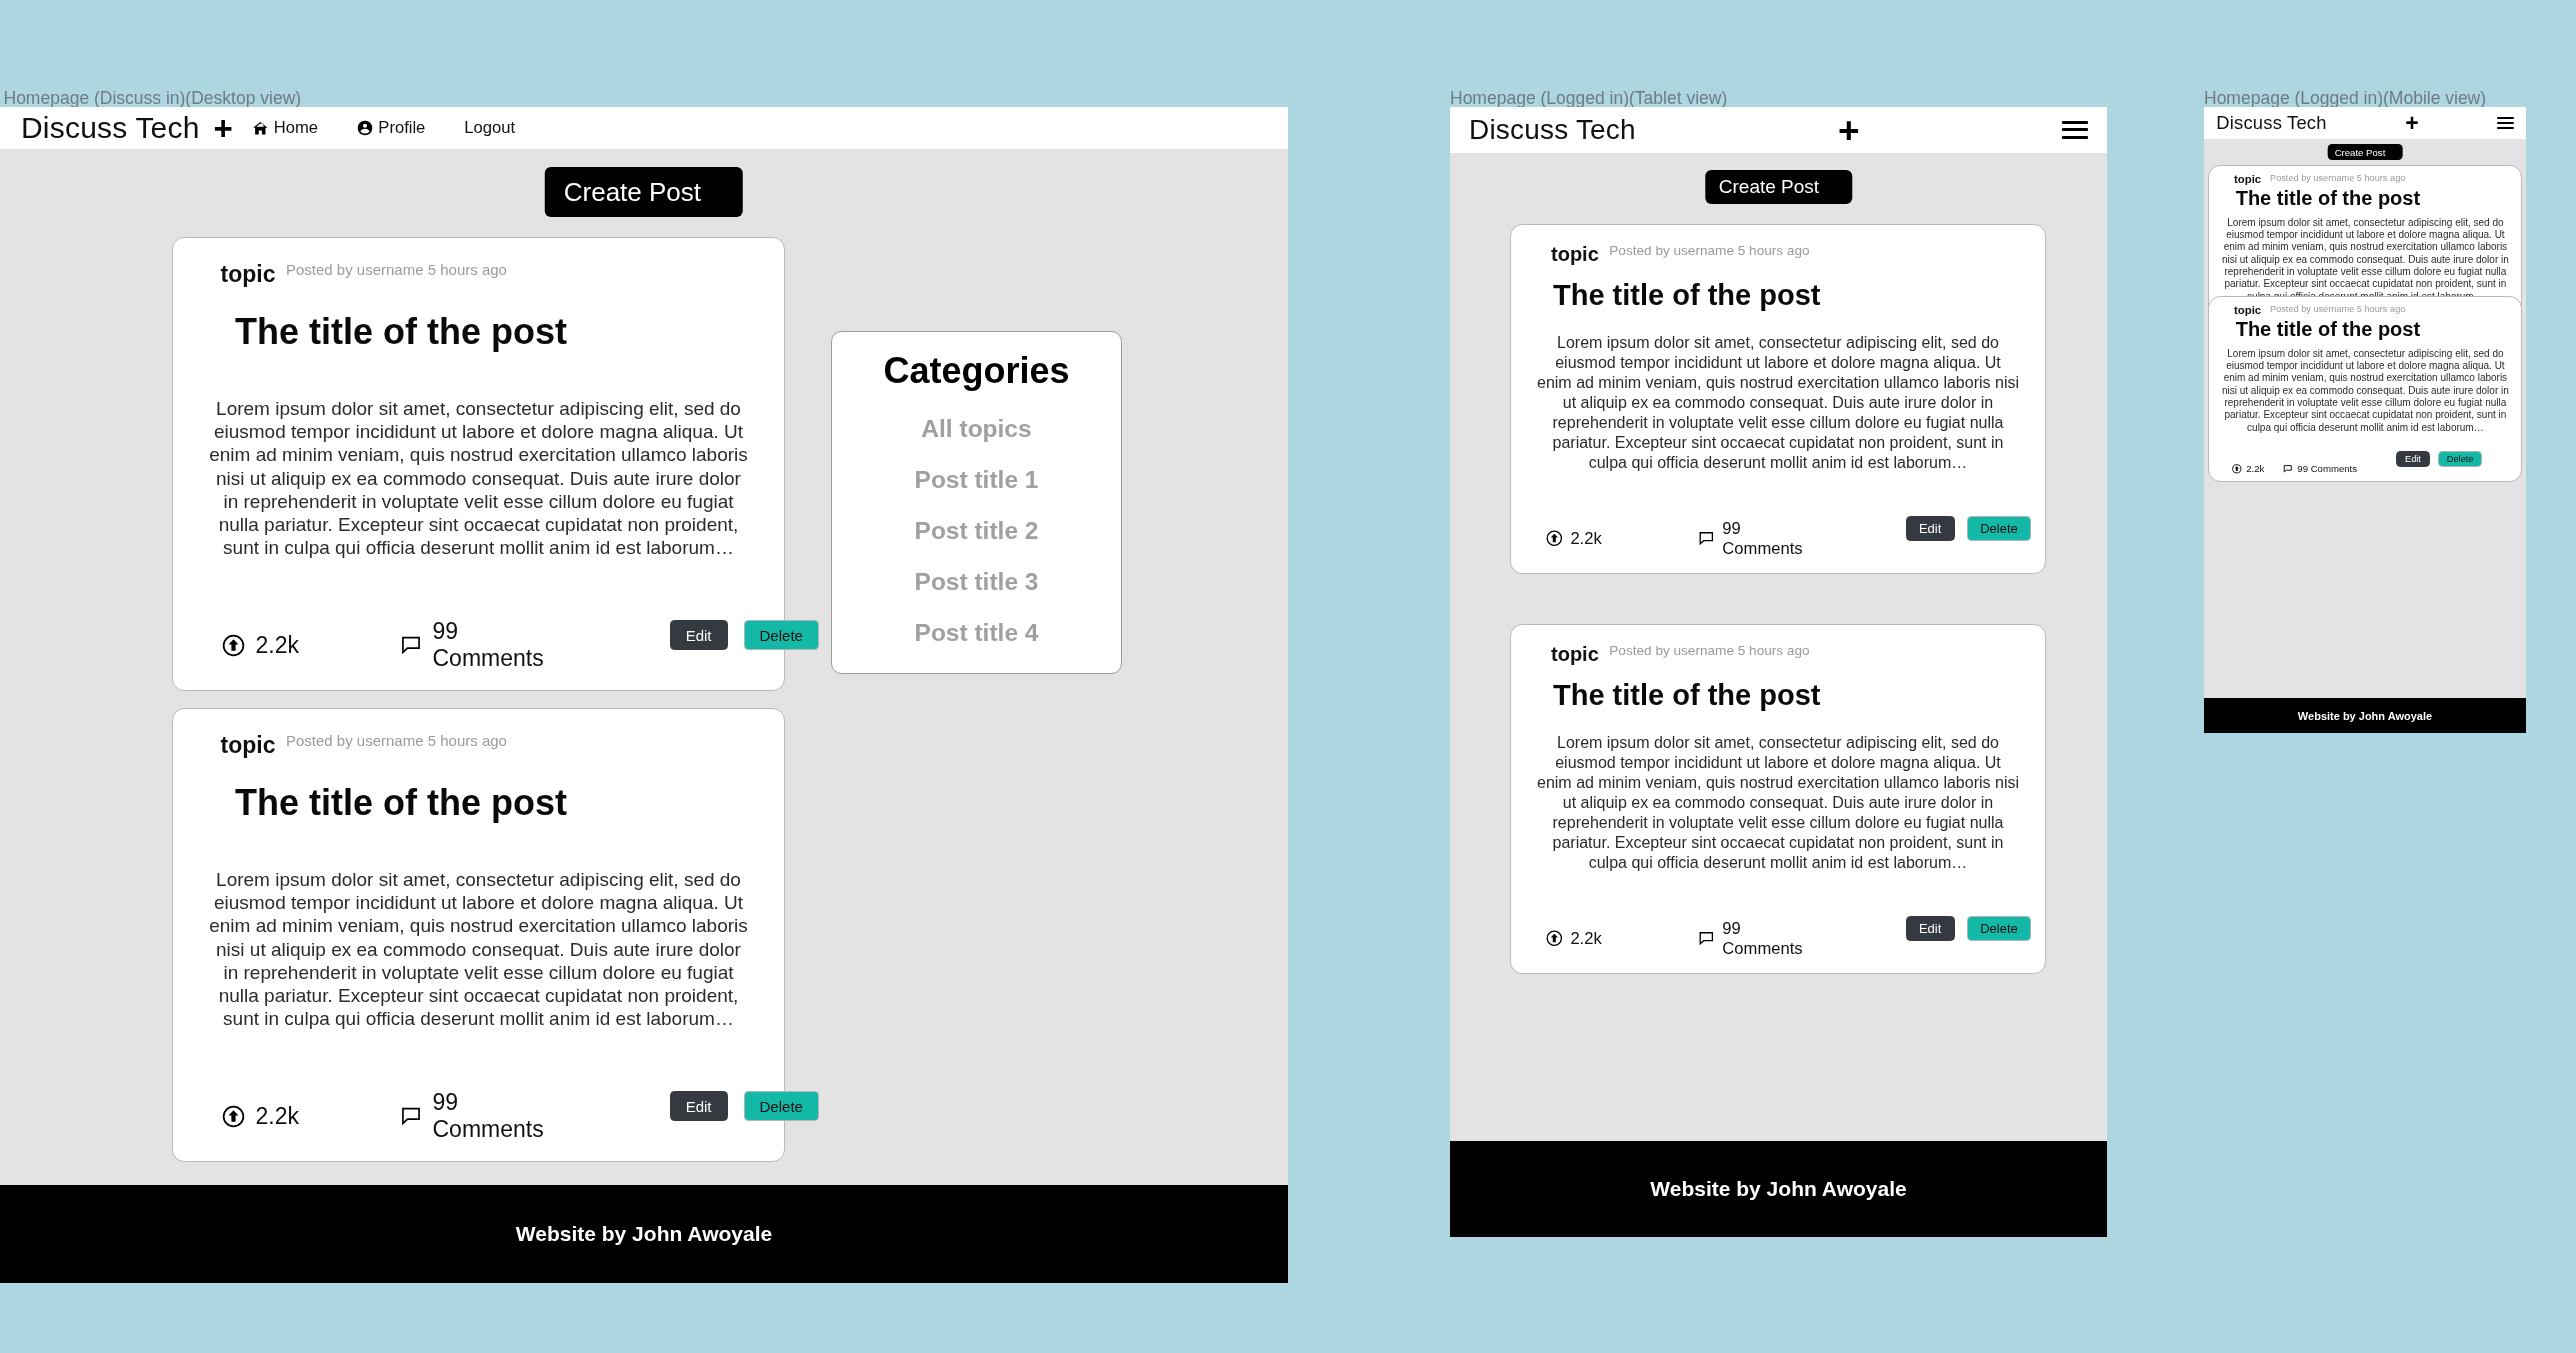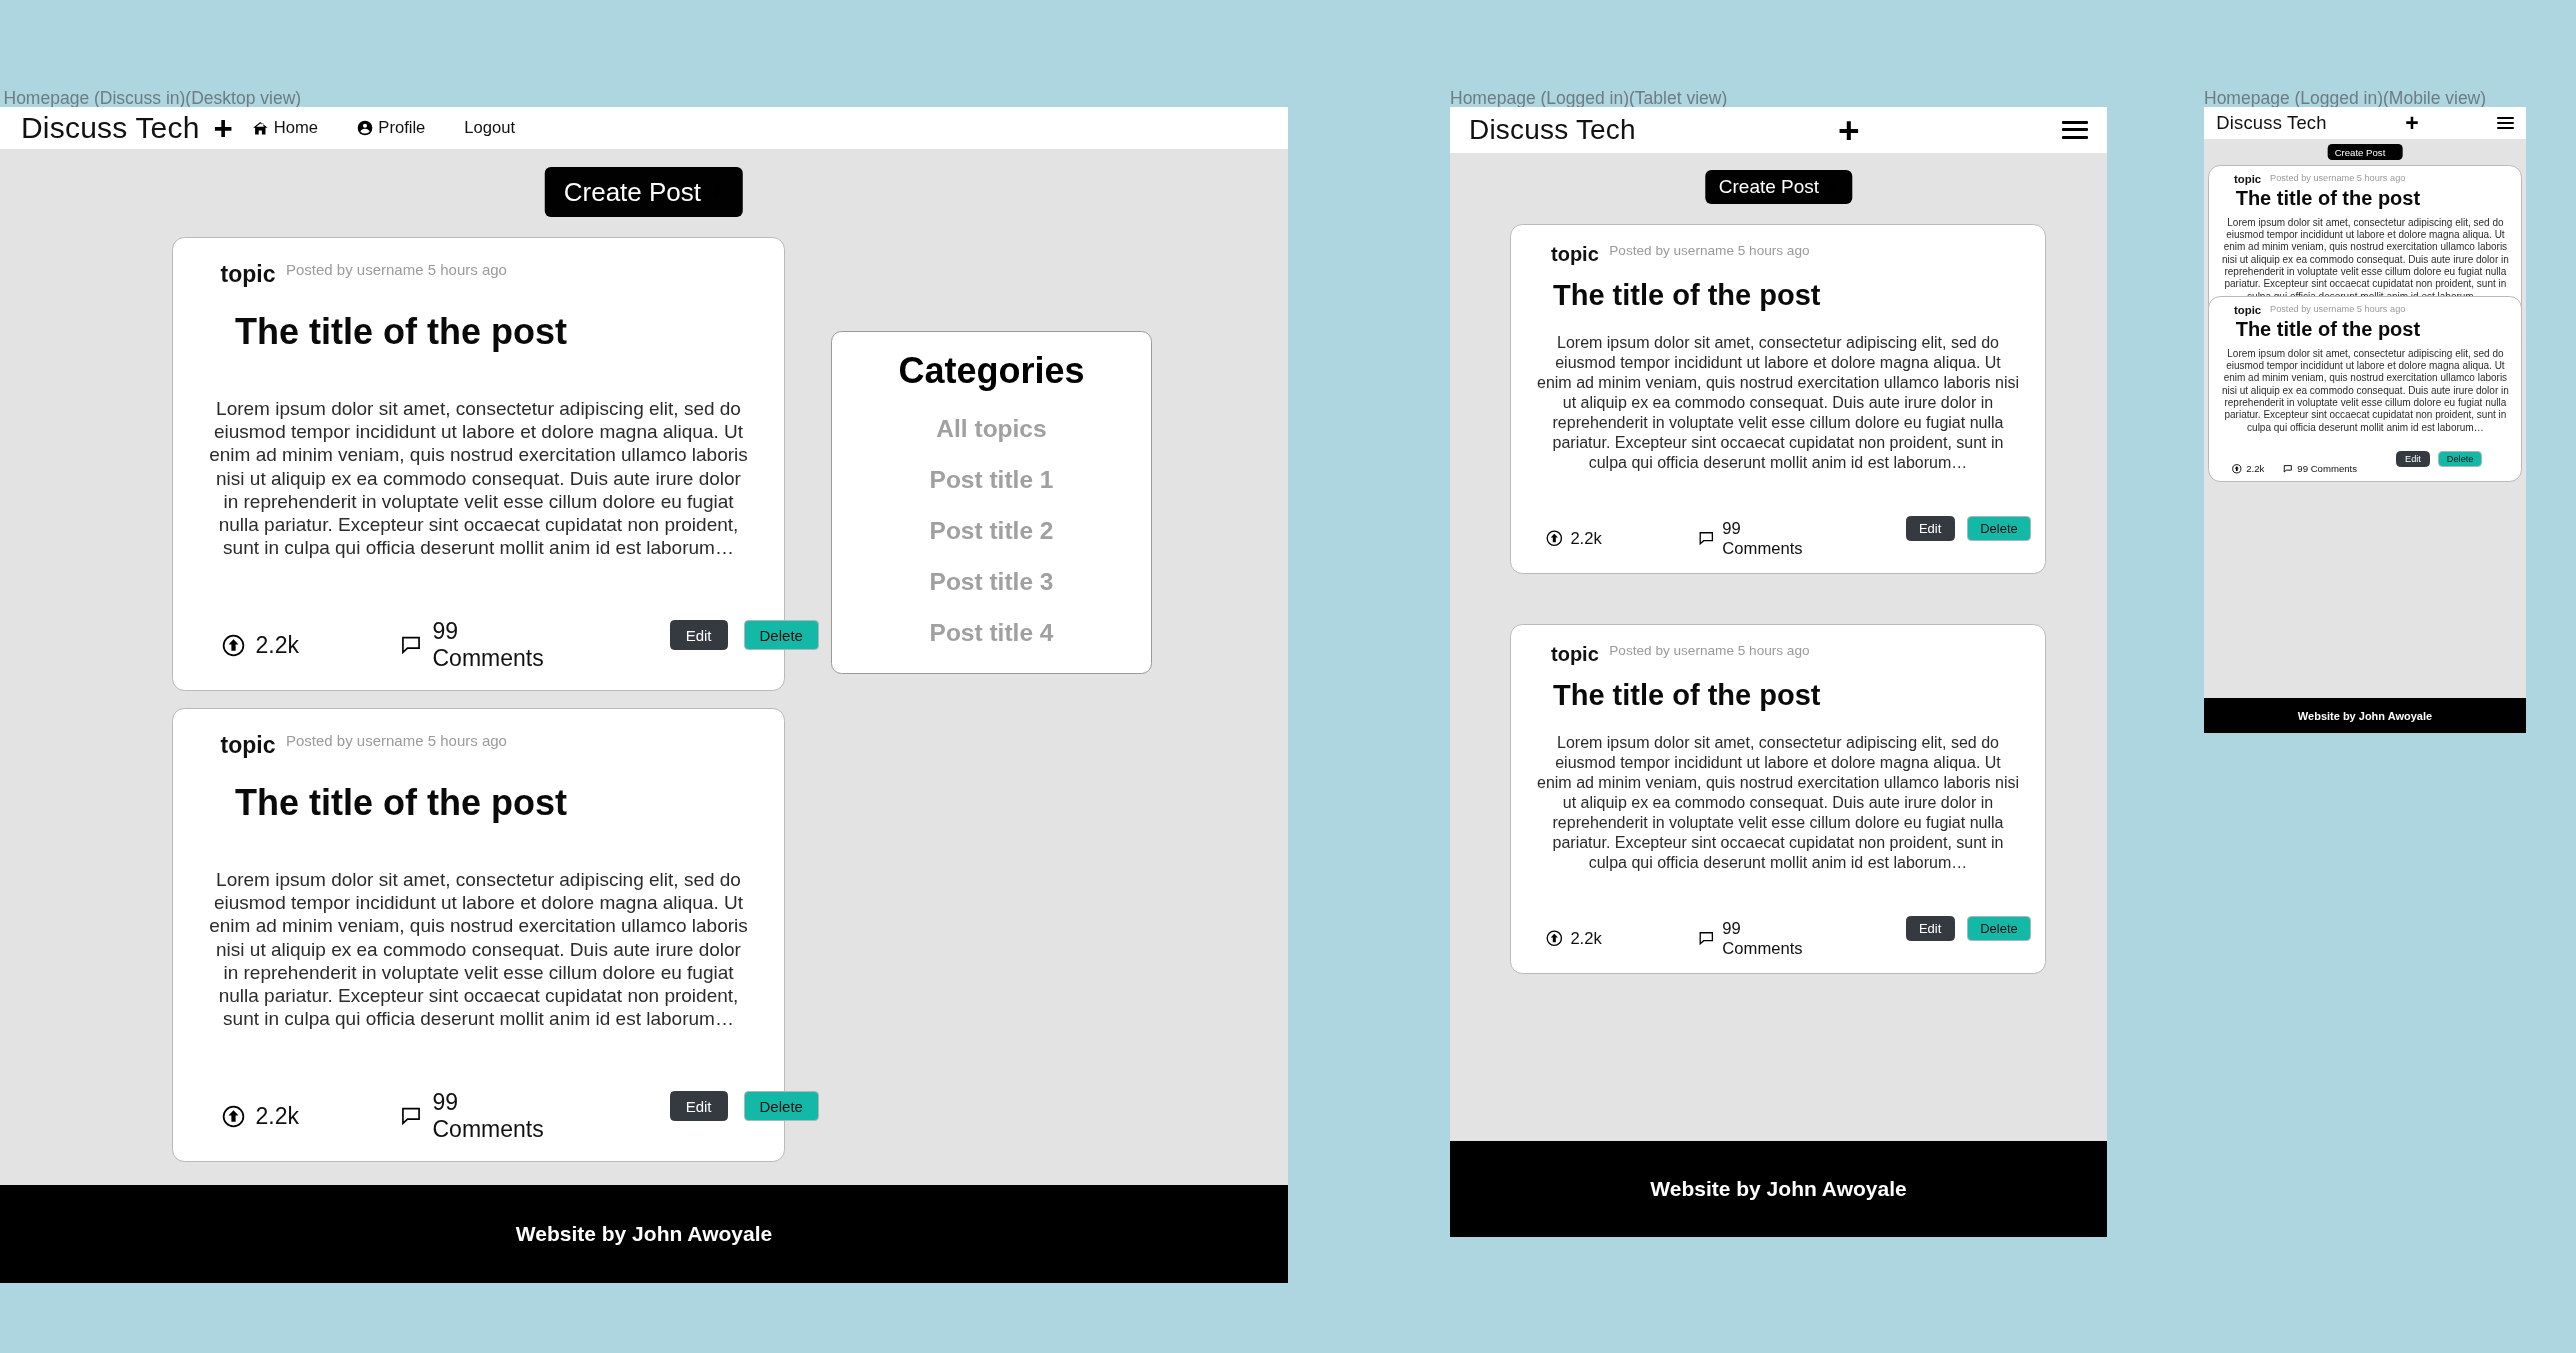--- a/index.html
+++ b/index.html
@@ -123,21 +123,21 @@
   #desktop .card-head{ padding-left:17.5px; }
   #desktop .topic{ font-size:23px; }
   #desktop .meta{ font-size:15px; }
   #desktop .post-title{ font-size:36px; margin:23px 0 0 32px; }
   #desktop .post-body{ font-size:19px; line-height:1.22; margin:44px 3.5px 0; }
   #desktop .card-foot{ margin-top:39px; padding-left:19px; gap:0; }
   #desktop .stat{ font-size:23px; gap:10.5px; }
   #desktop .stat.comments{ margin-left:101px; }
   #desktop .btn-edit{ margin-left:126px; font-size:15px; padding:5.3px 15px; }
   #desktop .btn-delete{ margin-left:16px; font-size:15px; padding:5.3px 15px; }
-  #desktop .categories{ left:831px; top:224px; width:321px; padding:17.5px 0 26px; }
+  #desktop .categories{ left:831px; top:224px; width:291px; padding:17.5px 0 26px; }
   #desktop .cat-title{ font-size:36px; }
   #desktop .cat-item{ font-size:24.5px; margin-top:23px; }
   #desktop .site-footer{ top:1078px; height:98px; font-size:21px; }
 
   
   #tablet{ left:1450px; top:107px; width:657px; height:1039px; }
   #tablet .navbar{ height:46px; padding:0 19px; justify-content:space-between; }
   #tablet .brand{ font-size:28px; }
   #tablet .navbar .plus-glyph{ font-size:37px; }
   #tablet .hamburger{ width:26px; height:18.4px; cursor:pointer; }

